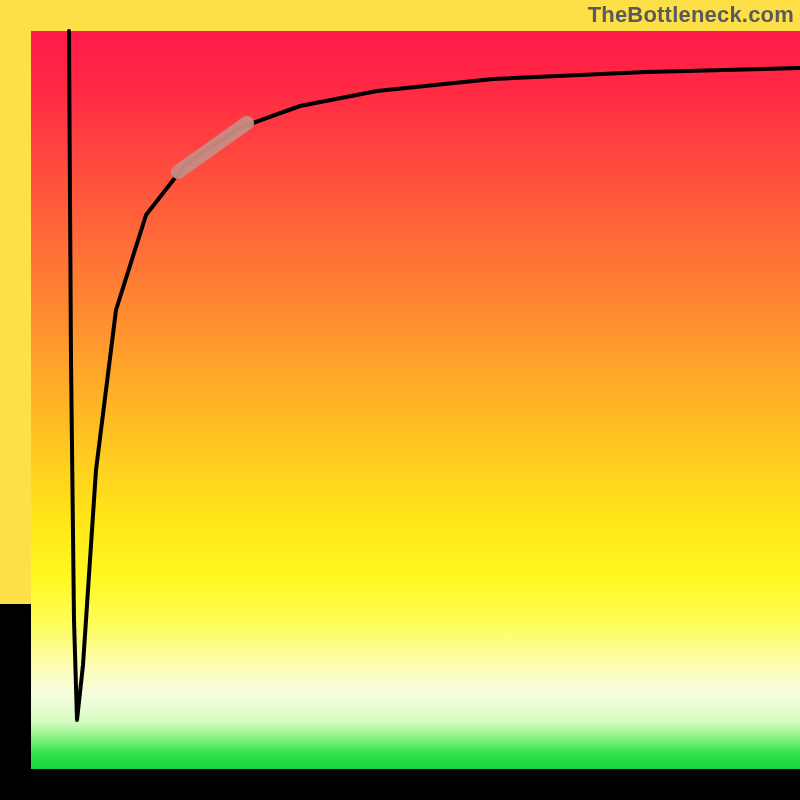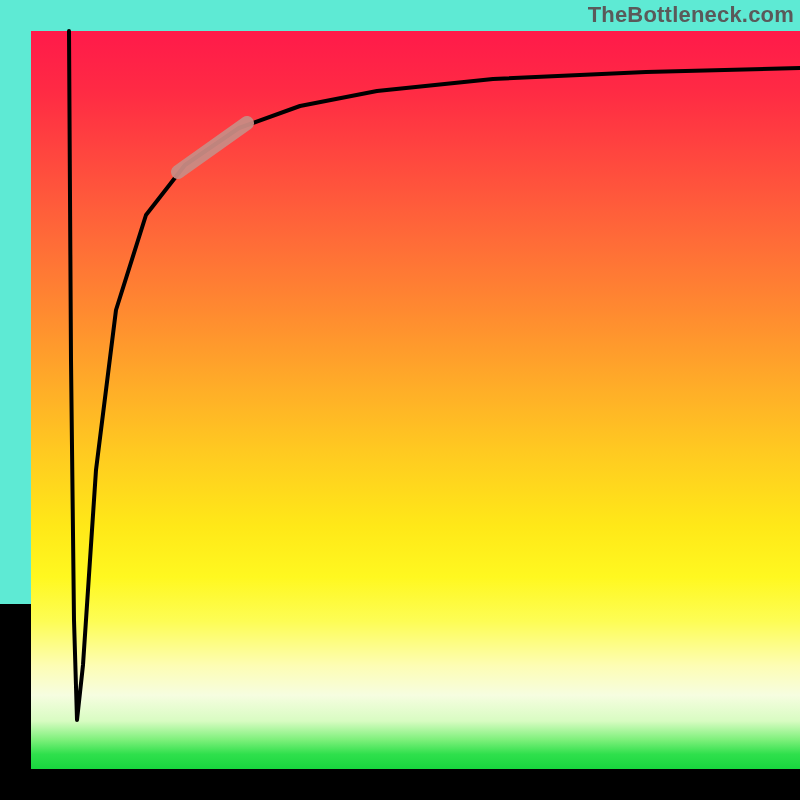--- a/index.html
+++ b/index.html
@@ -1,21 +1,21 @@
 <!DOCTYPE html>
 <html><head>
 <meta charset="utf-8">
 <style>
   * { margin: 0; padding: 0; box-sizing: border-box; }
   html, body { width: 800px; height: 800px; overflow: hidden; background: #000; }
   .frame {
     position: relative;
     width: 800px;
     height: 604px;
-    background: #5eead4;
+    background: #fde047;
   }
   .plot-area {
     position: absolute;
     left: 31px;
     top: 31px;
     width: 769px;
     height: 738px;
     
     background: linear-gradient(to bottom,
       #ff1a4a 0%,

